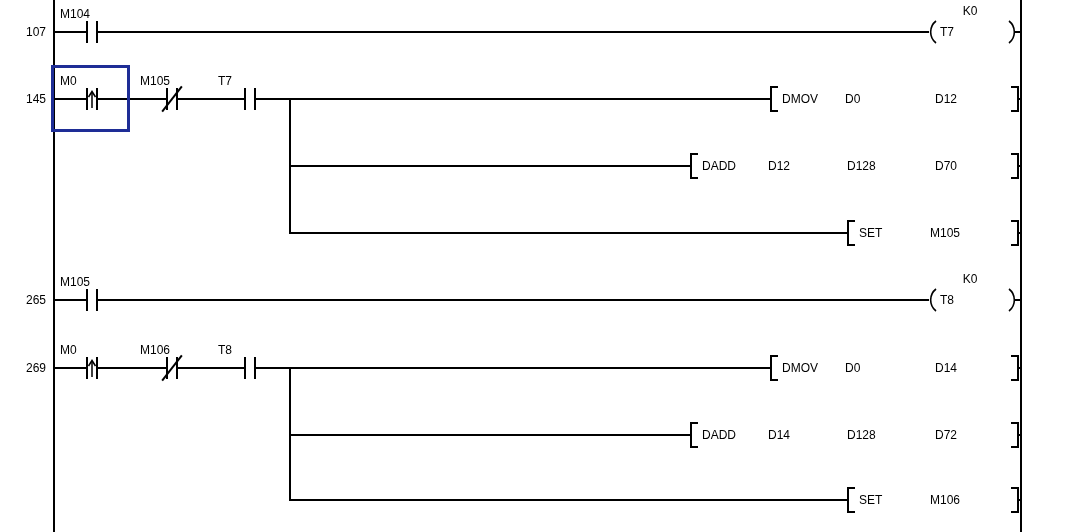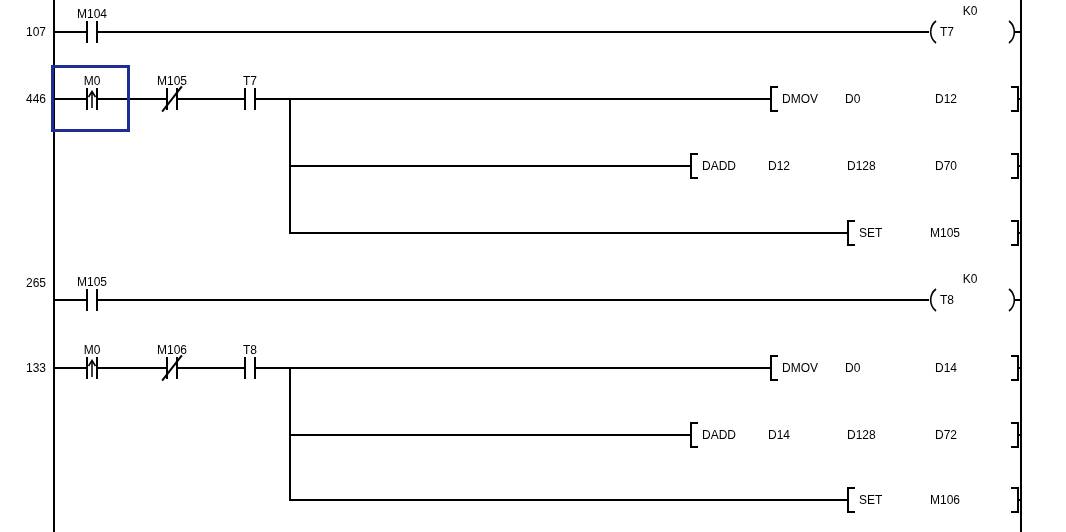--- a/index.html
+++ b/index.html
@@ -6,21 +6,21 @@
   #canvas {
     position:relative; width:1066px; height:532px; background:#ffffff;
     font-family:"Liberation Sans", sans-serif; font-size:12px; color:#000;
     overflow:hidden;
   }
   .layer { position:absolute; inset:0; }
   .rail  { position:absolute; top:0; bottom:0; width:2px; background:#000; }
   .hwire { position:absolute; height:2px; background:#000; }
   .vwire { position:absolute; width:2px; background:#000; }
   .rnum  { position:absolute; left:8px; width:38px; text-align:right; height:14px; line-height:14px; }
-  .dlabel{ position:absolute; width:64px; text-align:center; height:14px; line-height:14px; }
+  .dlabel{ position:absolute; width:64px; height:14px; line-height:14px; }
   .contact {
     position:absolute; width:12px; height:22px; background:#fff;
     border-left:2px solid #000; border-right:2px solid #000; box-sizing:border-box;
   }
   .slash {
     position:absolute; width:2px; height:32px; background:#000;
     transform:rotate(38deg);
   }
   .arrow { position:absolute; }
   .lbracket {
@@ -59,21 +59,21 @@
       <path d="M9,1 A14,14 0 0 0 9,23" fill="none" stroke="#000" stroke-width="1.6"></path>
     </svg>
     <div class="itext" style="left:940px; top:25px">T7</div>
     <svg class="paren" style="left:1008px; top:20px" width="10" height="24">
       <path d="M1,1 A14,14 0 0 1 1,23" fill="none" stroke="#000" stroke-width="1.6"></path>
     </svg>
     <div class="hwire" style="left:1015px; top:31px; width:6px"></div>
   </div>
 
   <div class="layer">
-    <div class="rnum" style="top:92px">446</div>
+    <div class="rnum" style="top:92px">145</div>
     <div class="hwire" style="left:54px; top:98px; width:717px"></div>
 
     <div class="dlabel" style="left:60px; top:74px">M0</div>
     <div class="contact" style="left:86px; top:88px"></div>
     <svg class="arrow" style="left:87px; top:89px" width="10" height="20">
       <line x1="5" y1="19" x2="5" y2="3.5" stroke="#000" stroke-width="1.5"></line>
       <polyline points="1.5,8 5,2.5 8.5,8" fill="none" stroke="#000" stroke-width="1.5"></polyline>
     </svg>
     <div class="selbox" style="left: 51px; top: 65px; width: 79px; height: 67px; border-color: rgb(30, 45, 150);"></div>
 
@@ -104,39 +104,39 @@
     <div class="hwire" style="left:1017px; top:165px; width:4px"></div>
 
     <div class="lbracket" style="left:847px; top:220px"></div>
     <div class="itext" style="left:859px; top:226px">SET</div>
     <div class="op" style="left:930px; top:226px">M105</div>
     <div class="rbracket" style="left:1011px; top:220px"></div>
     <div class="hwire" style="left:1017px; top:232px; width:4px"></div>
   </div>
 
   <div class="layer">
-    <div class="rnum" style="top:276px">265</div>
+    <div class="rnum" style="top:293px">265</div>
     <div class="hwire" style="left:54px; top:299px; width:875px"></div>
 
     <div class="dlabel" style="left:60px; top:275px">M105</div>
     <div class="contact" style="left:86px; top:289px"></div>
 
     <div class="preset" style="left:948px; top:272px">K0</div>
     <svg class="paren" style="left:927px; top:288px" width="10" height="24">
       <path d="M9,1 A14,14 0 0 0 9,23" fill="none" stroke="#000" stroke-width="1.6"></path>
     </svg>
     <div class="itext" style="left:940px; top:293px">T8</div>
     <svg class="paren" style="left:1008px; top:288px" width="10" height="24">
       <path d="M1,1 A14,14 0 0 1 1,23" fill="none" stroke="#000" stroke-width="1.6"></path>
     </svg>
     <div class="hwire" style="left:1015px; top:299px; width:6px"></div>
   </div>
 
   <div class="layer">
-    <div class="rnum" style="top:361px">133</div>
+    <div class="rnum" style="top:361px">269</div>
     <div class="hwire" style="left:54px; top:367px; width:717px"></div>
 
     <div class="dlabel" style="left:60px; top:343px">M0</div>
     <div class="contact" style="left:86px; top:357px"></div>
     <svg class="arrow" style="left:87px; top:358px" width="10" height="20">
       <line x1="5" y1="19" x2="5" y2="3.5" stroke="#000" stroke-width="1.5"></line>
       <polyline points="1.5,8 5,2.5 8.5,8" fill="none" stroke="#000" stroke-width="1.5"></polyline>
     </svg>
 
     <div class="dlabel" style="left:140px; top:343px">M106</div>

